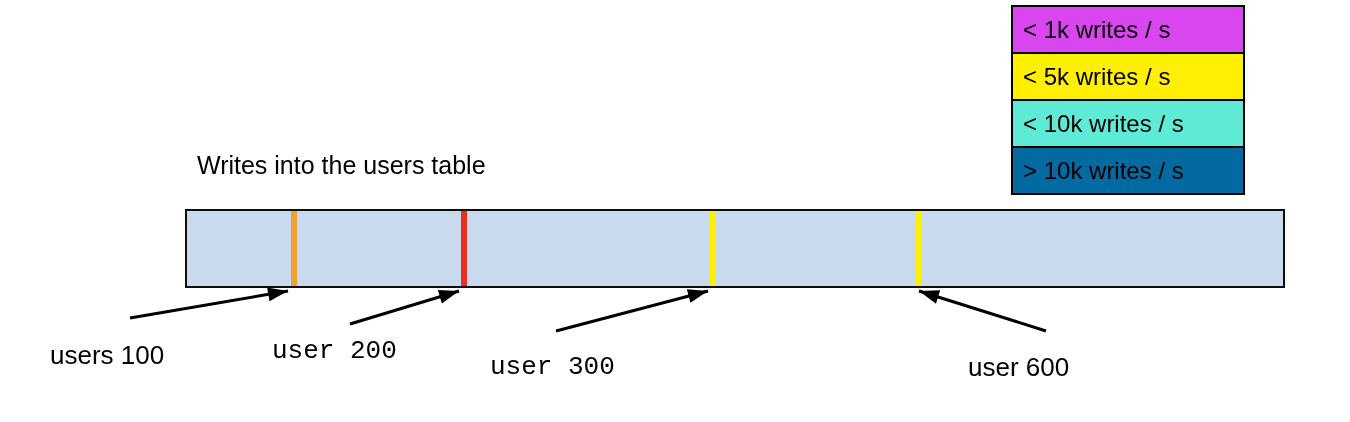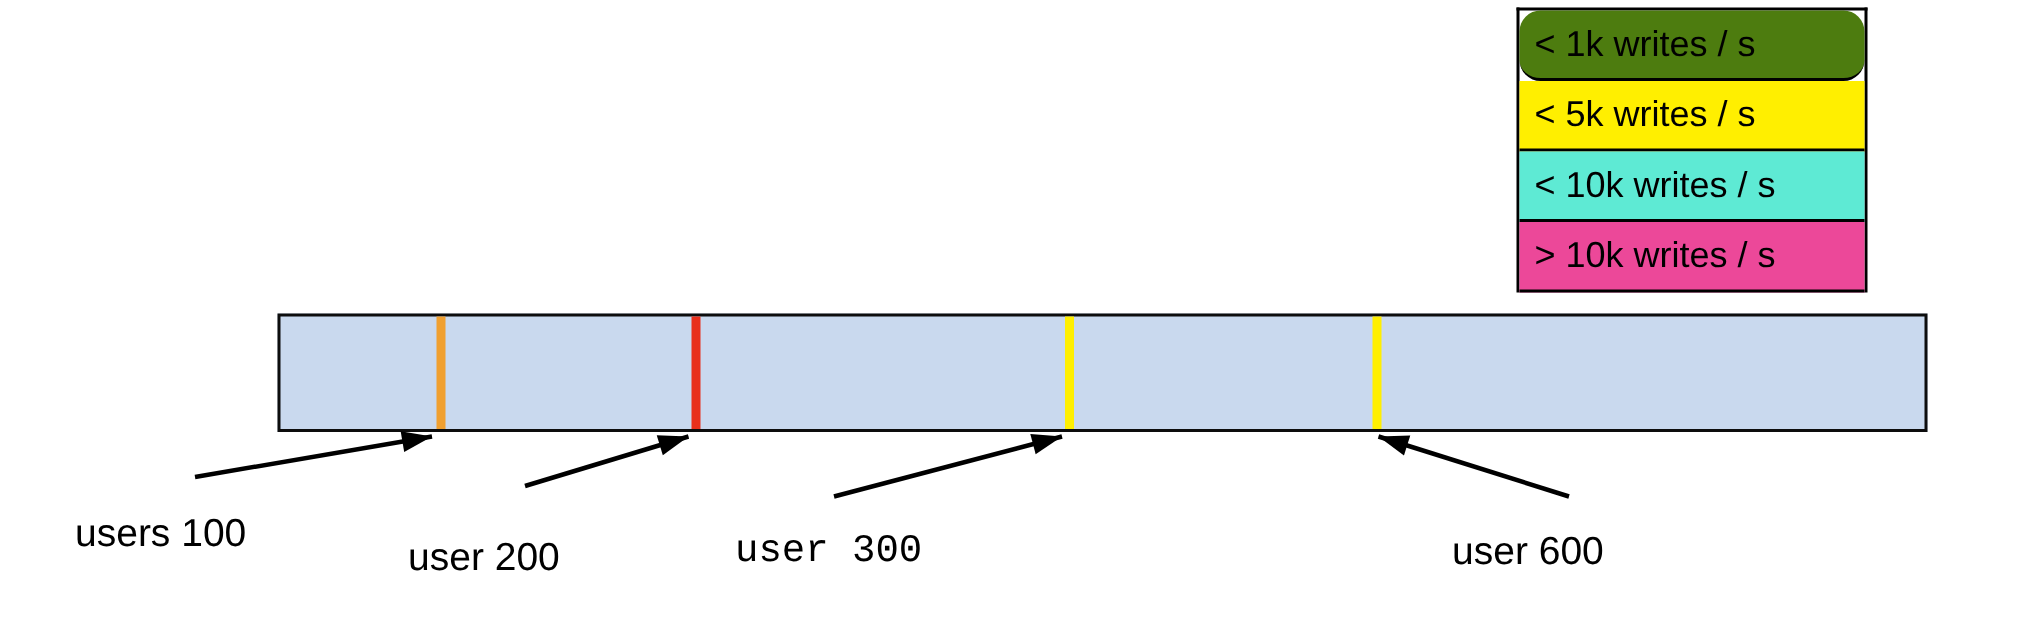--- a/index.html
+++ b/index.html
@@ -94,20 +94,21 @@
     line-height: 28px;
     white-space: nowrap;
     color: #000;
   }
 </style>
 </head>
 <body>
 
 <div id="diagram">
 
+  <div class="caption">Writes into the users table</div>
 
   <div class="table-bar" id="table-bar">
       <div class="stripe" style="left: 104px; background: rgb(240, 160, 48);"></div>
       <div class="stripe" style="left: 274px; background: rgb(232, 48, 28);"></div>
       <div class="stripe" style="left: 523px; background: rgb(255, 239, 0);"></div>
       <div class="stripe" style="left: 728px; background: rgb(255, 239, 0);"></div>
     </div>
 
   <svg id="arrow-layer" viewBox="0 0 1350 422" width="1350" height="422" xmlns="http://www.w3.org/2000/svg">
       <g>
@@ -123,33 +124,33 @@
         <polygon points="708,291 690.4399623497046,302.8593877464314 686.8770561597895,289.32034422475436" fill="#000"></polygon>
       </g>
       <g>
         <line x1="1046" y1="331" x2="919" y2="291" stroke="#000" stroke-width="3"></line>
         <polygon points="919,291 940.1790750008491,290.331582384725 935.9733012418152,303.6849140696575" fill="#000"></polygon>
       </g>
     </svg>
 
   <div id="user-labels">
       <div class="user-label" style="left: 50px; top: 340px;">users 100</div>
-      <div class="user-label" style="left: 272px; top: 356px;">user 200</div>
+      <div class="user-label" style="left: 272px; top: 336px; font-family: Liberation Mono, monospace;">user 200</div>
       <div class="user-label" style="left: 490px; top: 352px; font-family: Liberation Mono, monospace;">user 300</div>
       <div class="user-label" style="left: 968px; top: 352px;">user 600</div>
     </div>
 
   <div class="legend" id="legend">
-      <div class="legend-row" style="background: #4d7c0f; border-radius: 14px;">
+      <div class="legend-row" style="background: #d946ef;">
         <span class="legend-label">&lt; 1k writes / s</span>
       </div>
       <div class="legend-row" style="background: rgb(255, 239, 0); align-items: center;">
         <span class="legend-label">&lt; 5k writes / s</span>
       </div>
       <div class="legend-row" style="background: #5eead4;">
         <span class="legend-label">&lt; 10k writes / s</span>
       </div>
-      <div class="legend-row" style="background: #ec4899;">
+      <div class="legend-row" style="background: #0369a1;">
         <span class="legend-label">&gt; 10k writes / s</span>
       </div>
     </div>
 
 </div>
 
 </body></html>

